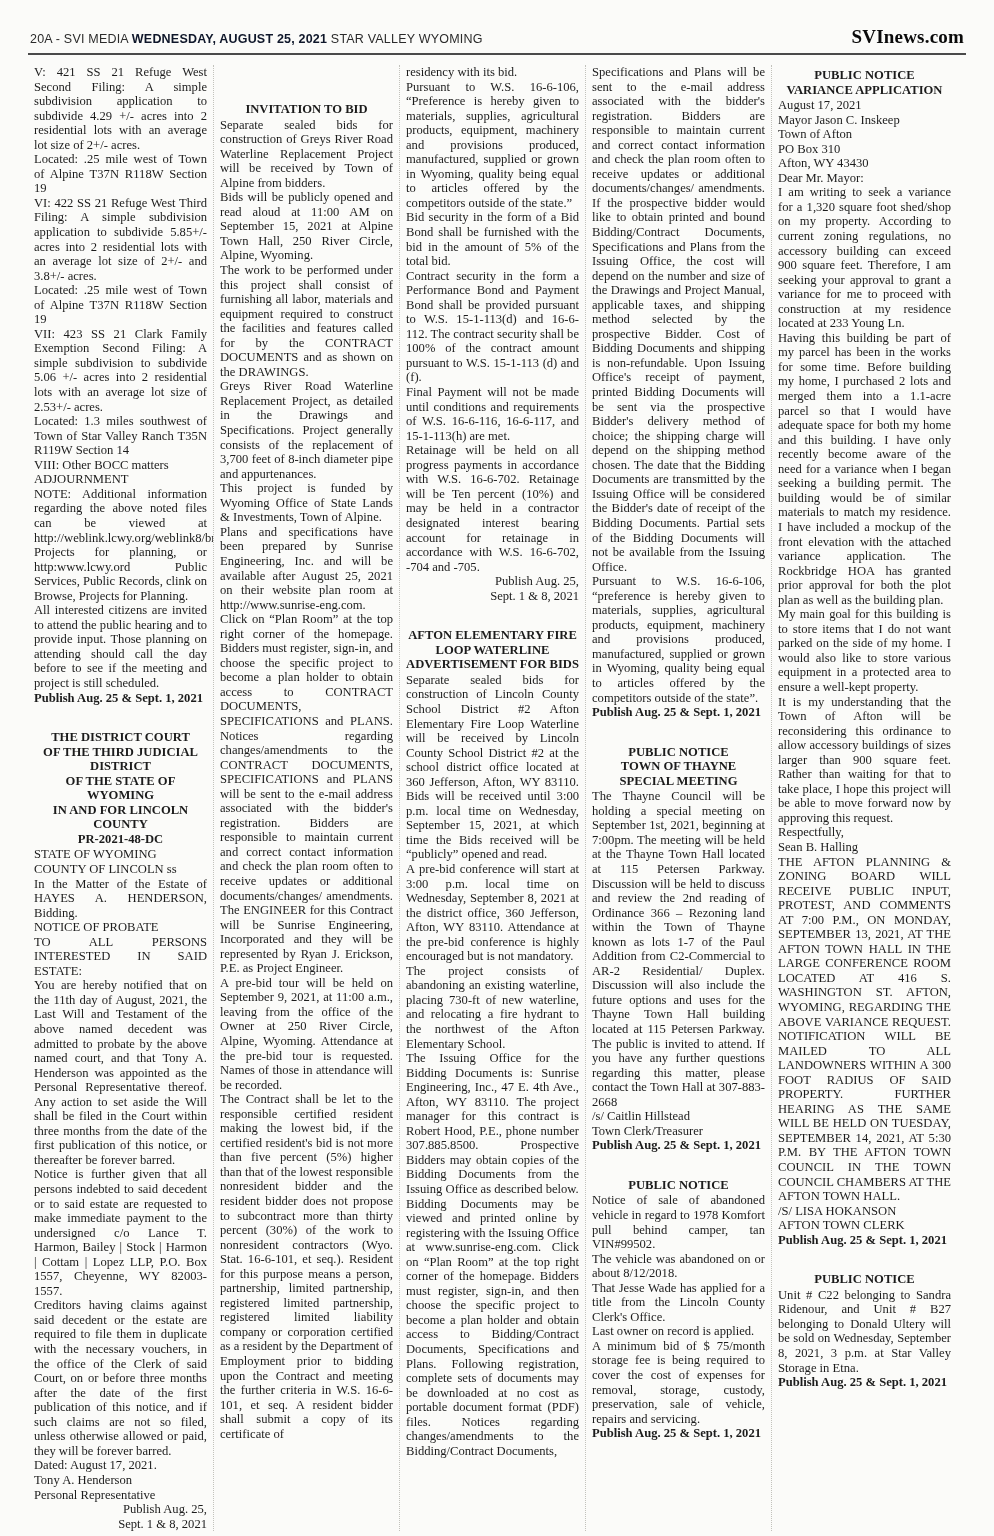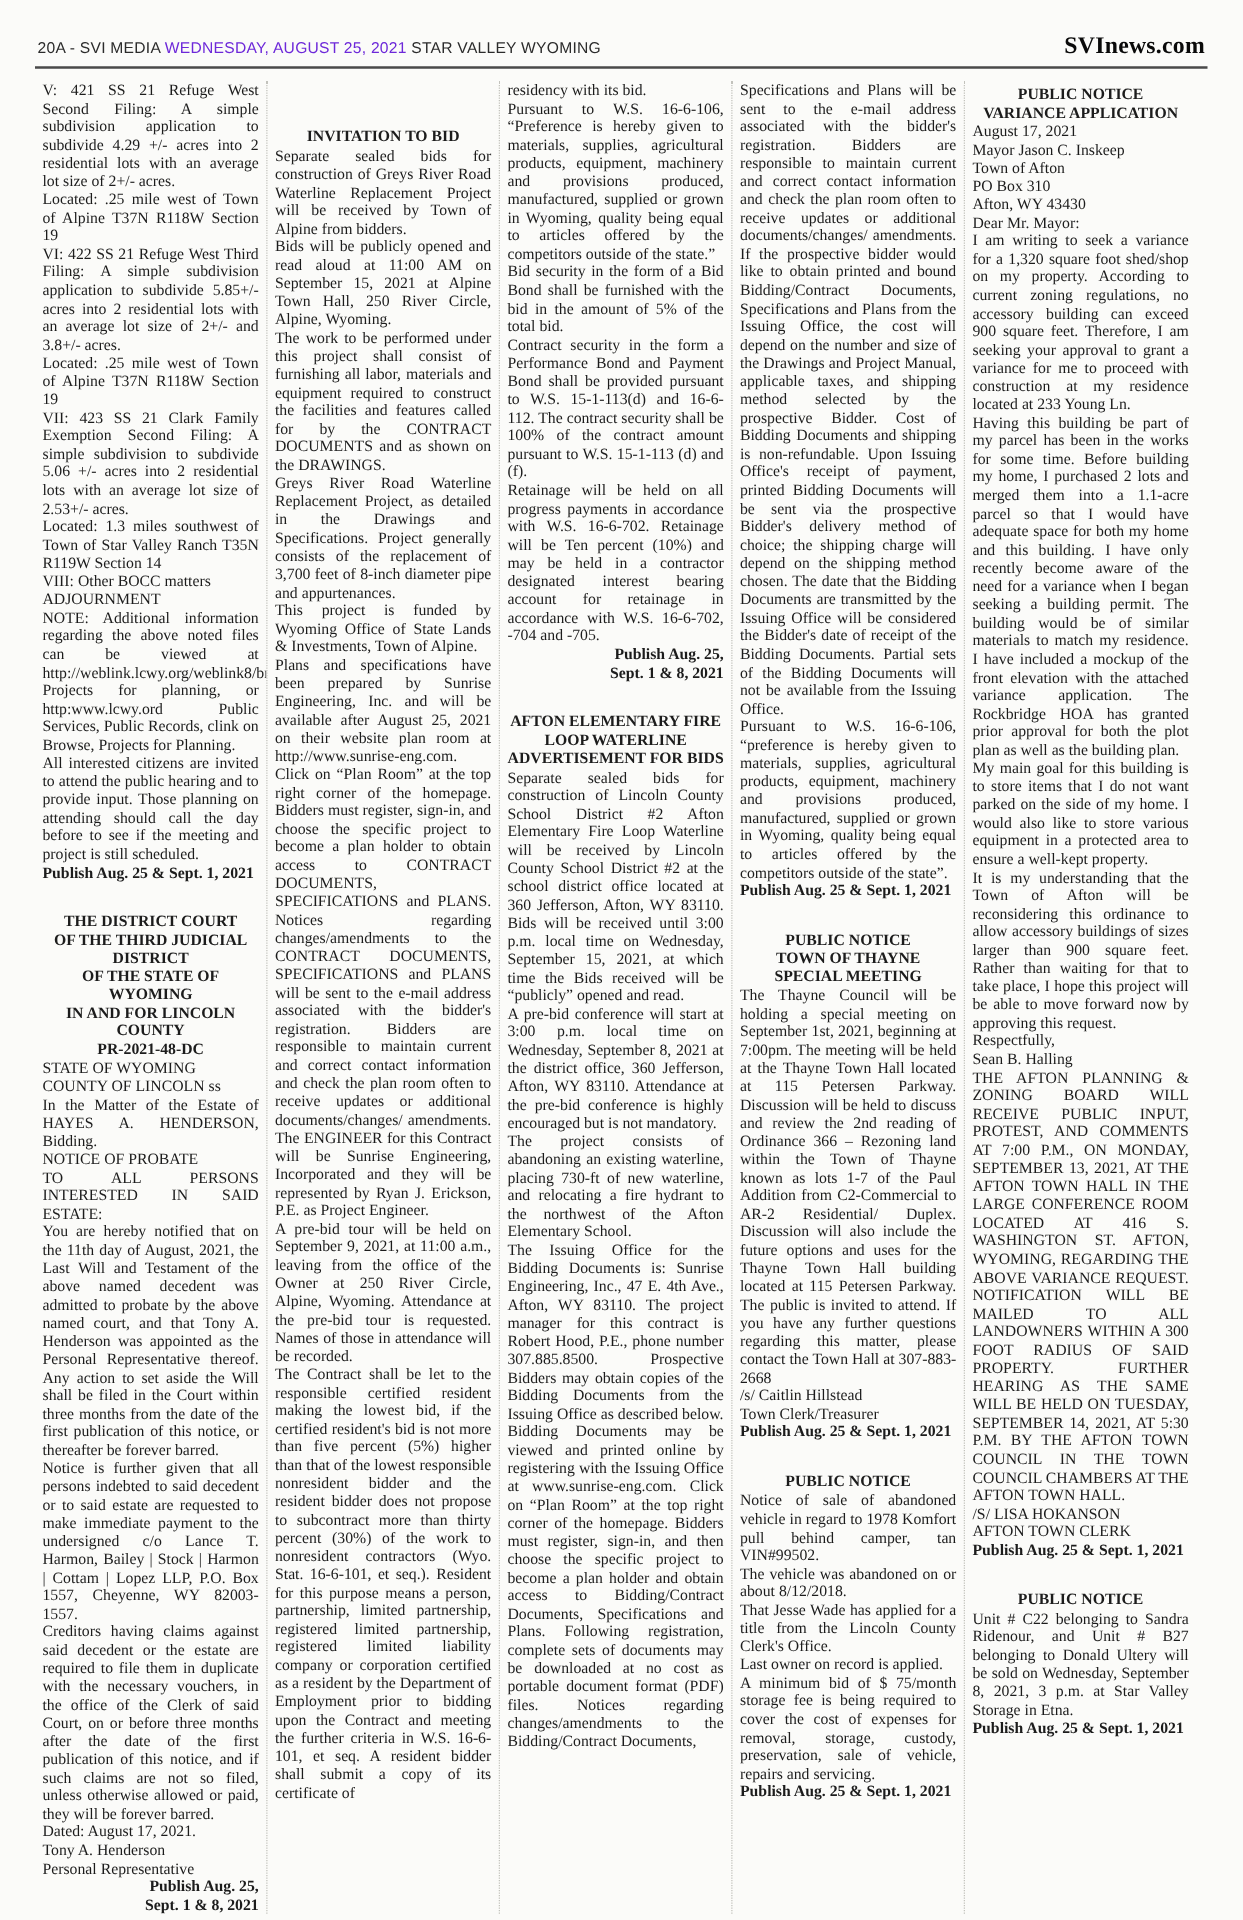--- a/index.html
+++ b/index.html
@@ -14,21 +14,21 @@
 
   
   .masthead {
     display: flex; justify-content: space-between; align-items: baseline;
     padding: 0 2px;
   }
   .masthead-left {
     font-family: "Liberation Sans", sans-serif;
     font-size: 12.5px; letter-spacing: 0.2px; color: #2b2b2b;
   }
-  .masthead-left .bold { font-weight: normal; color: #6d28d9; }
+  .masthead-left .bold { font-weight: bold; color: #0f172a; }
   .masthead-site {
     font-family: "Liberation Serif", serif;
     font-weight: bold; font-size: 19px; color: #0a0a0a;
     letter-spacing: 0.2px;
     text-align: right;
   }
   .masthead-rule {
     border: none; border-top: 2.5px solid #4a4a4a;
     margin: 5px 0 10px 0;
   }
@@ -43,21 +43,21 @@
   }
   .col + .col { border-left: 1px dotted #c2c2bc; }
 
   .blk { margin: 0; }
   .blk.p { text-align: justify; }
   .blk.h {
     font-weight: bold; text-align: center; white-space: pre-line;
     margin: 3px 0 1px 0; text-align-last: center;
   }
   .blk.pb { font-weight: bold; }
-  .blk.pbr { font-weight: bold; white-space: pre-line; text-align-last: right; }
+  .blk.pbr { font-weight: normal; white-space: pre-line; text-align-last: right; }
   .blk.gap { height: 22px; }
   .blk.gap2 { height: 34px; }
 </style>
 </head>
 <body>
 
 <div class="page">
   <div class="masthead">
     <div class="masthead-left">
       <span>20A - SVI MEDIA </span><span class="bold">WEDNESDAY, AUGUST 25, 2021</span><span> STAR VALLEY WYOMING</span>
@@ -111,20 +111,21 @@
         <div class="blk p">This project is funded by Wyoming Office of State Lands &amp; Investments, Town of Alpine.</div>
         <div class="blk p">Plans and specifications have been prepared by Sunrise Engineering, Inc. and will be available after August 25, 2021 on their website plan room at http://www.sunrise-eng.com. Click on “Plan Room” at the top right corner of the homepage. Bidders must register, sign-in, and choose the specific project to become a plan holder to obtain access to CONTRACT DOCUMENTS, SPECIFICATIONS and PLANS. Notices regarding changes/amendments to the CONTRACT DOCUMENTS, SPECIFICATIONS and PLANS will be sent to the e-mail address associated with the bidder's registration. Bidders are responsible to maintain current and correct contact information and check the plan room often to receive updates or additional documents/changes/ amendments. The ENGINEER for this Contract will be Sunrise Engineering, Incorporated and they will be represented by Ryan J. Erickson, P.E. as Project Engineer.</div>
         <div class="blk p">A pre-bid tour will be held on September 9, 2021, at 11:00 a.m., leaving from the office of the Owner at  250 River Circle, Alpine, Wyoming.  Attendance at the pre-bid tour is requested. Names of those in attendance will be recorded.</div>
         <div class="blk p">The Contract shall be let to the responsible certified resident making the lowest bid, if the certified resident's bid is not more than five percent (5%) higher than that of the lowest responsible nonresident bidder and the resident bidder does not propose to subcontract more than thirty percent (30%) of the work to nonresident contractors (Wyo. Stat. 16-6-101, et seq.). Resident for this purpose means a person, partnership, limited partnership, registered limited partnership, registered limited liability company or corporation certified as a resident by the Department of Employment prior to bidding upon the Contract and meeting the further criteria in W.S. 16-6-101, et seq. A resident bidder shall submit a copy of its certificate of</div>
       </div>
       <div class="col">
         <div class="blk p">residency with its bid.</div>
         <div class="blk p">Pursuant to W.S. 16-6-106, “Preference is hereby given to materials, supplies, agricultural products, equipment, machinery and provisions produced, manufactured, supplied or grown in Wyoming, quality being equal to articles offered by the competitors outside of the state.”</div>
         <div class="blk p">Bid security in the form of a Bid Bond shall be furnished with the bid in the amount of 5% of the total bid.</div>
         <div class="blk p">Contract security in the form a Performance Bond and Payment Bond shall be provided pursuant to W.S. 15-1-113(d) and 16-6-112.  The contract security shall be 100% of the contract amount pursuant to W.S. 15-1-113 (d) and (f).</div>
+        <div class="blk p">Final Payment will not be made until conditions and requirements of W.S. 16-6-116, 16-6-117, and 15-1-113(h) are met.</div>
         <div class="blk p">Retainage will be held on all progress payments in accordance with W.S. 16-6-702.  Retainage will be Ten percent (10%) and may be held in a contractor designated interest bearing account for retainage in accordance with W.S. 16-6-702, -704 and -705.</div>
         <div class="blk pbr">Publish Aug. 25,
 Sept. 1 &amp; 8, 2021</div>
         <div class="blk gap"></div>
         <div class="blk h">AFTON ELEMENTARY FIRE
 LOOP WATERLINE
 ADVERTISEMENT FOR BIDS</div>
         <div class="blk p">Separate sealed bids for construction of Lincoln County School District #2 Afton Elementary Fire Loop Waterline will be received by Lincoln County School District #2 at the school district office located at 360 Jefferson, Afton, WY 83110. Bids will be received until 3:00 p.m. local time on Wednesday, September 15, 2021, at which time the Bids received will be “publicly” opened and read.</div>
         <div class="blk p">A pre-bid conference will start at 3:00 p.m. local time on Wednesday, September 8, 2021 at the district office, 360 Jefferson, Afton, WY 83110. Attendance at the pre-bid conference is highly encouraged but is not mandatory.</div>
         <div class="blk p">The project consists of abandoning an existing waterline, placing 730-ft of new waterline, and relocating a fire hydrant to the northwest of the Afton Elementary School.</div>

